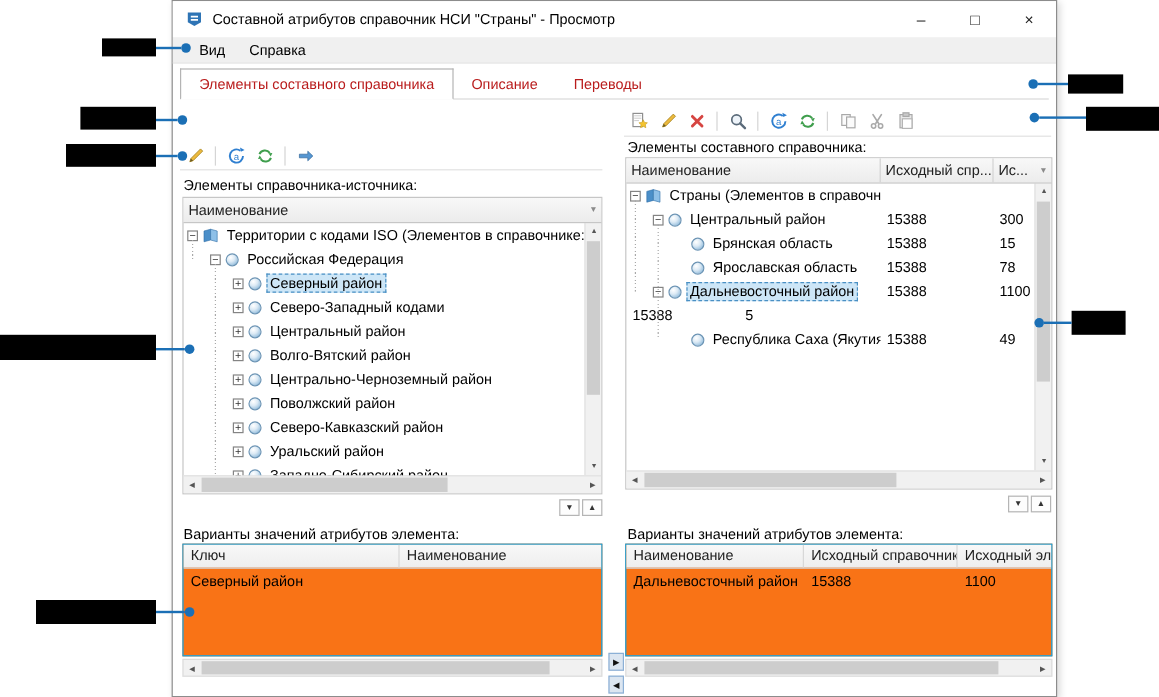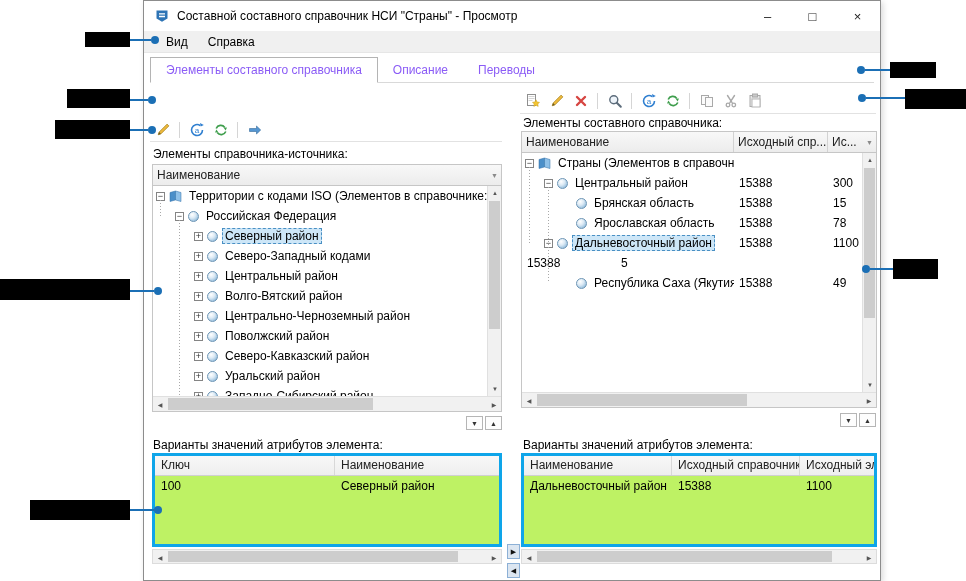--- a/index.html
+++ b/index.html
@@ -10,21 +10,21 @@
   .window{position:absolute;left:143px;top:0;width:738px;height:581px;background:#fff;
           border:1px solid #8c8c8c;box-shadow:2px 2px 6px rgba(0,0,0,.15)}
   .titlebar{height:30px;display:flex;align-items:center;padding-left:10px;background:#fff}
   .appicon{width:16px;height:16px;flex:none}
   .apptitle{margin-left:7px;font-size:12px;white-space:nowrap}
   .wctrls{margin-left:auto;display:flex;height:100%}
   .wbtn{width:45px;display:flex;align-items:center;justify-content:center;font-size:13px;color:#222}
   .menubar{height:22px;background:#f0f0f0;display:flex;align-items:center;padding-left:12px;border-bottom:1px solid #e6e6e6}
   .menuitem{padding:16px 10px;height:100%;display:flex;align-items:center}
   .tabstrip{position:absolute;left:6px;right:6px;top:56px;height:26px;display:flex;align-items:flex-end;border-bottom:1px solid #d9d9d9}
-  .tab{padding:5px 15px;color:#8b5cf6;white-space:nowrap}
+  .tab{padding:5px 15px;color:#b91c1c;white-space:nowrap}
   .tab.active{background:#fff;border:1px solid #b4b4b4;border-bottom:1px solid #fff;margin-bottom:-1px}
 
   
   .toolbar{position:absolute;display:flex;align-items:center;gap:3px;border-bottom:1px solid #e2e2e2;background:#fff;padding-left:2px}
   .tbtn{width:21px;height:20px;display:flex;align-items:center;justify-content:center}
   .tsep{width:1px;height:16px;background:#d5d5d5;margin:0 3px}
 
   
   .combo{position:absolute;display:flex;align-items:center;border:1px solid #abadb3;background:#fff;height:22px}
   .combo-text{flex:1;padding:0 6px;white-space:nowrap;overflow:hidden}
@@ -65,21 +65,21 @@
   .vthumb{position:absolute;left:1px;right:1px;background:#cdcdcd}
   .htrack{flex:1;position:relative}
   .hthumb{position:absolute;top:1px;bottom:1px;background:#cdcdcd}
 
   
   .navbtns{position:absolute;display:flex;gap:2px}
   .navbtn{width:17px;height:14px;border:1px solid #b5b5b5;background:#fdfdfd;display:flex;align-items:center;justify-content:center;font-size:7px;color:#333}
   .splitbtn{position:absolute;width:13px;height:15px;border:1px solid #8cb0d6;background:#dce6f1;display:flex;align-items:center;justify-content:center;font-size:7px;color:#111}
 
   
-  .atable{position:absolute;border:3px solid #0ea5e9;background:#bef264}
+  .atable{position:absolute;border:1px solid #0ea5e9;background:#f97316}
   .ahead{display:flex;height:20px;background:linear-gradient(#f8f8f8,#eeeeee);border-bottom:1px solid #d0d0d0;color:#222}
   .ahc{padding:2px 6px;border-right:1px solid #d8d8d8;overflow:hidden;white-space:nowrap;flex:none}
   .ahc.last{border-right:none;flex:1}
   .arow{display:flex;height:19px;align-items:center}
   .ac{padding:1px 6px;overflow:hidden;white-space:nowrap;flex:none}
 
   
   .cbox{position:absolute;background:#000;z-index:30}
   .cline{position:absolute;height:2px;background:#1b6fb5;z-index:30}
   .cdot{position:absolute;width:8px;height:8px;border-radius:50%;background:#1b6fb5;z-index:31}
@@ -123,21 +123,21 @@
 
   <div class="window">
 
     <div class="titlebar">
       <span class="appicon">
         <svg width="16" height="16" viewBox="0 0 16 16">
             <path d="M2.5 2.5h11v8l-5.5 3.2-5.5-3.2z" fill="#2e74b5"></path>
             <path d="M5 5.2h6v1.4H5zm0 2.6h6v1.4H5z" fill="#fff"></path>
           </svg>
       </span>
-      <span class="apptitle">Составной составного справочник НСИ "Страны" - Просмотр</span>
+      <span class="apptitle">Составной атрибутов справочник НСИ "Страны" - Просмотр</span>
       <span class="wctrls">
         <span class="wbtn">–</span>
         <span class="wbtn">□</span>
         <span class="wbtn">×</span>
       </span>
     </div>
 
     <div class="menubar">
       <span class="menuitem">Вид</span>
       <span class="menuitem">Справка</span>
@@ -276,21 +276,20 @@
     </div>
 
     <div class="plabel" style="left:9px;top:437px">Варианты значений атрибутов элемента:</div>
 
     <div class="atable" style="left:8px;top:452px;width:350px;height:94px">
       <div class="ahead">
         <span class="ahc" style="width:180px">Ключ</span>
         <span class="ahc last">Наименование</span>
       </div>
       <div class="arow">
-        <span class="ac" style="width:180px">100</span>
         <span class="ac">Северный район</span>
       </div>
     </div>
 
     <div class="hscroll stand" style="left:8px;top:548px;width:350px">
       <span class="sarr">◀</span>
       <div class="htrack">
           <div class="hthumb" style="left:1px;width:290px"></div>
         </div>
       <span class="sarr">▶</span>

